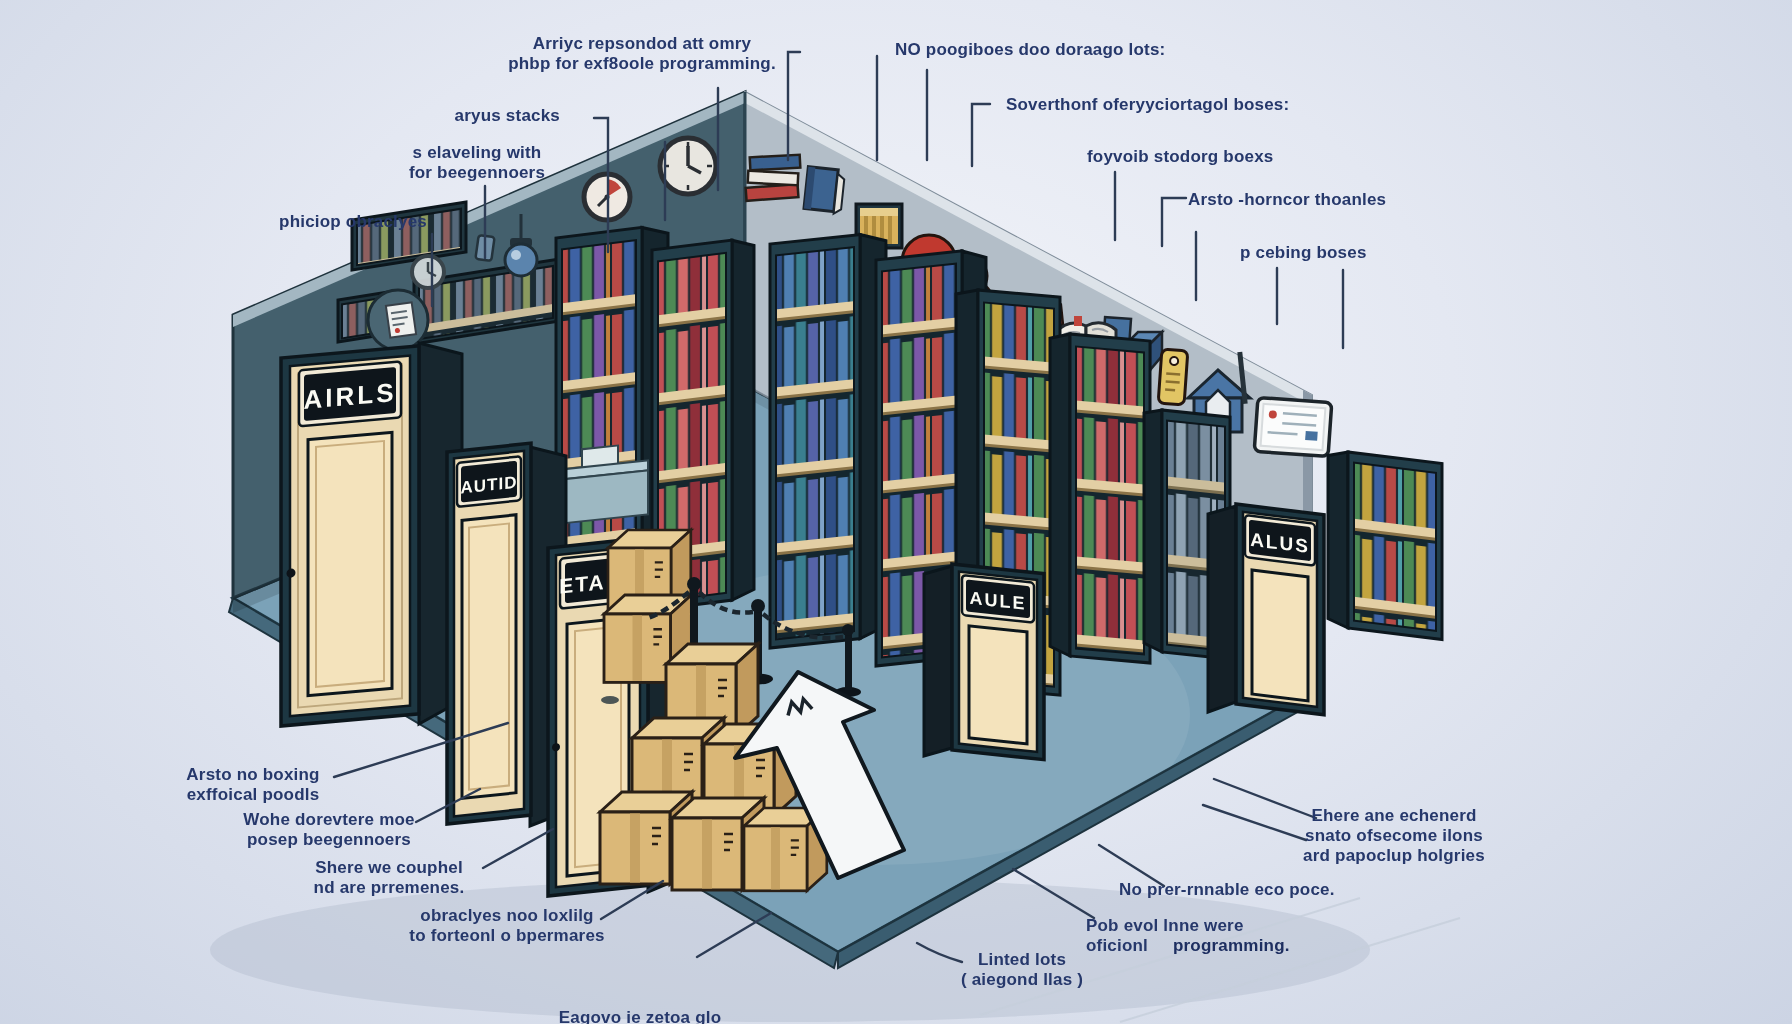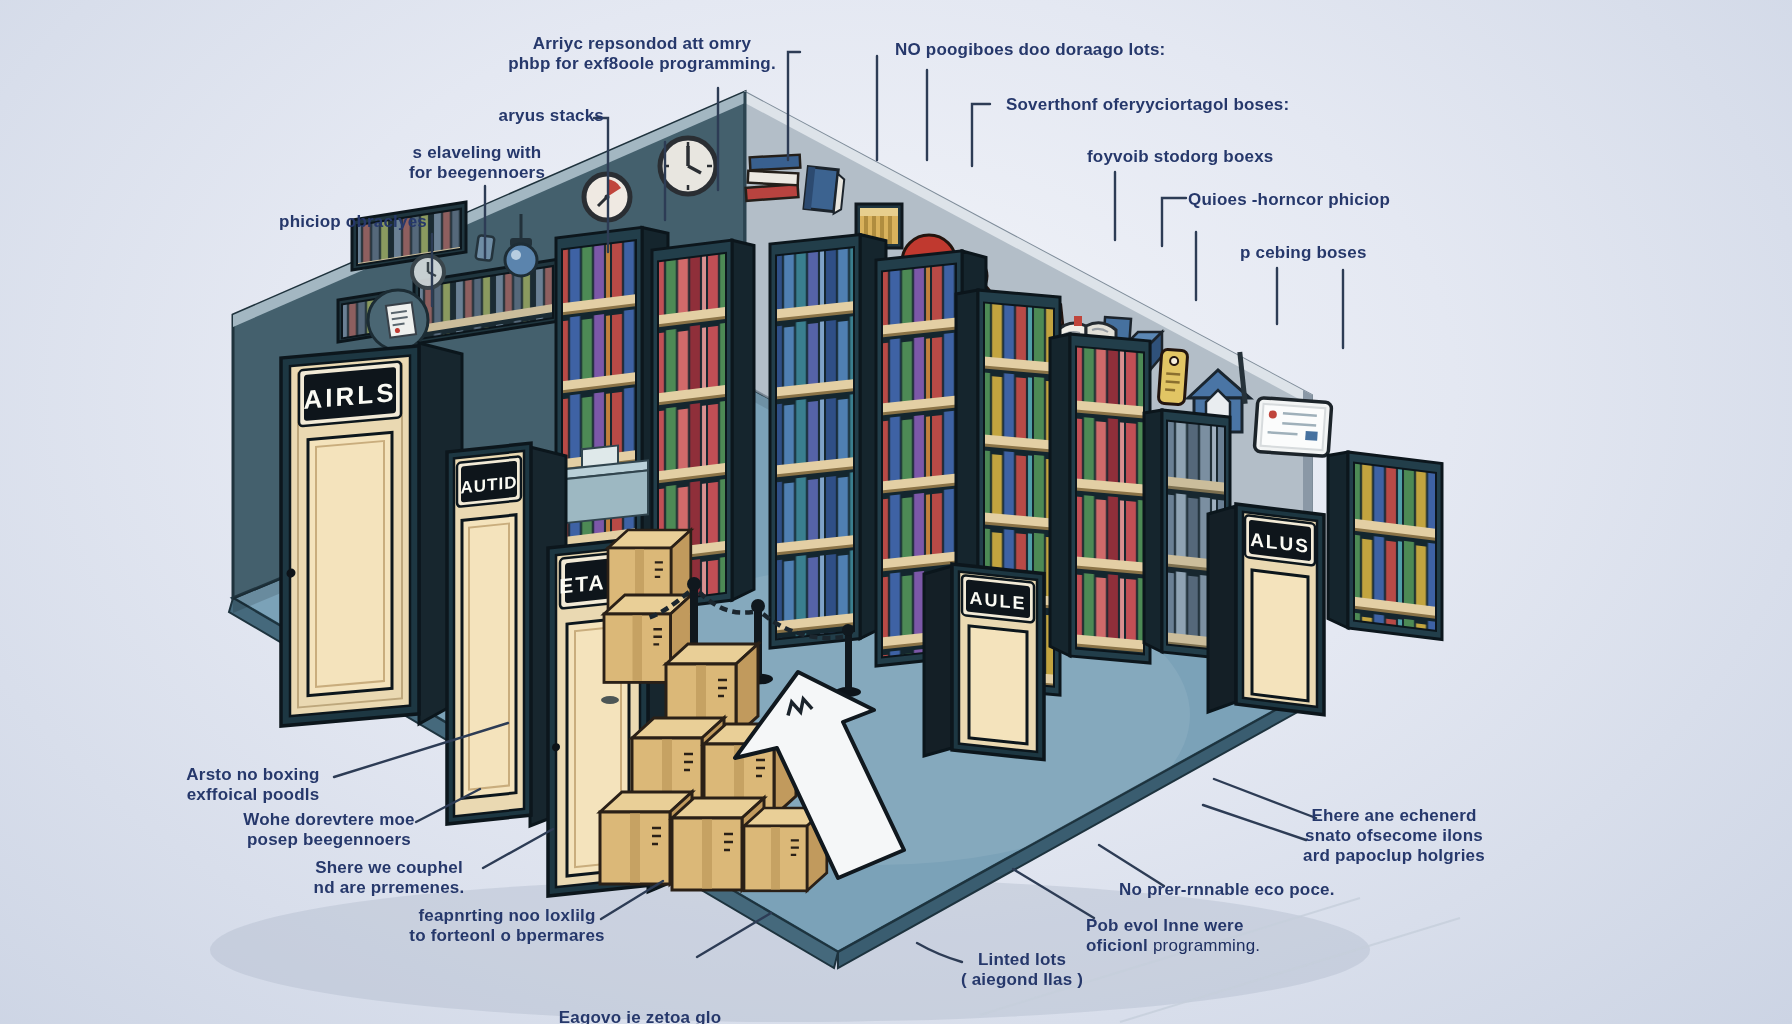--- a/index.html
+++ b/index.html
@@ -8,21 +8,21 @@
     background: radial-gradient(ellipse at 48% 38%, #f2f4f9 0%, #e4e8f2 45%, #ccd4e4 100%);
     font-family:"Liberation Sans", sans-serif;
   }
   .scene{position:absolute;left:0;top:0;width:1792px;height:1024px;}
   .label{
     position:absolute;font:700 17px/1.18 "Liberation Sans",sans-serif;
     color:#26386b;white-space:pre-line;letter-spacing:.2px;
   }
   .anch-c{transform:translateX(-50%);text-align:center;}
   .anch-r{transform:translateX(-100%);text-align:right;}
-  .bld{font-weight:400;color:#1d2e60;}
+  .bld{font-weight:700;color:#1d2e60;margin-left:20px;}
   .sign-text{font:700 26px "Liberation Sans",sans-serif;letter-spacing:3px;fill:#fbfbf4;}
 </style>
 </head>
 <body>
 
 <div class="stage">
 <svg class="scene" viewBox="0 0 1792 1024">
   <defs>
     <pattern id="pA" width="54" height="78" patternUnits="userSpaceOnUse">
       <rect width="54" height="78" fill="#14262e"></rect>
@@ -398,37 +398,37 @@
     <path d="M962 962 Q938 955 917 943"></path>
     <path d="M1094 918 L1013 869"></path>
     <path d="M1164 886 L1099 845"></path>
     <path d="M1316 818 L1214 779"></path>
     <path d="M1306 840 L1203 805"></path>
   </g>
 </svg>
 
 <div class="label anch-c" style="left:642px;top:34px">Arriyc repsondod att omry
 phbp for exf8oole programming.</div>
-<div class="label anch-r" style="left:604px;top:106px">aryus stacks</div>
+<div class="label anch-r" style="left:560px;top:106px">aryus stacks</div>
 <div class="label anch-c" style="left:477px;top:143px">s elaveling with
 for beegennoers</div>
 <div class="label anch-r" style="left:427px;top:212px">phiciop obraclyes</div>
 <div class="label" style="left:895px;top:40px">NO poogiboes doo doraago lots:</div>
 <div class="label" style="left:1006px;top:95px">Soverthonf oferyyciortagol boses:</div>
 <div class="label" style="left:1087px;top:147px">foyvoib stodorg boexs</div>
-<div class="label" style="left:1188px;top:190px">Quioes -horncor phiciop</div>
+<div class="label" style="left:1188px;top:190px">Arsto -horncor thoanles</div>
 <div class="label" style="left:1240px;top:243px">p cebing boses</div>
 
 <div class="label anch-c" style="left:253px;top:765px">Arsto no boxing
 exffoical poodls</div>
 <div class="label anch-c" style="left:329px;top:810px">Wohe dorevtere moe
 posep beegennoers</div>
 <div class="label anch-c" style="left:389px;top:858px">Shere we couphel
 nd are prremenes.</div>
-<div class="label anch-c" style="left:507px;top:906px">feapnrting noo loxlilg
+<div class="label anch-c" style="left:507px;top:906px">obraclyes noo loxlilg
 to forteonl o bpermares</div>
 <div class="label anch-c" style="left:640px;top:1008px">Eagovo ie zetoa glo
 shovnnne owers no bprogramming</div>
 <div class="label anch-c" style="left:1022px;top:950px">Linted lots
 ( aiegond llas )</div>
 <div class="label" style="left:1086px;top:916px"><span>Pob evol lnne were</span>
 <span>oficionl </span><span class="bld">programming.</span></div>
 <div class="label" style="left:1119px;top:880px">No prer-rnnable eco poce.</div>
 <div class="label anch-c" style="left:1394px;top:806px">Ehere ane echenerd
 snato ofsecome ilons

